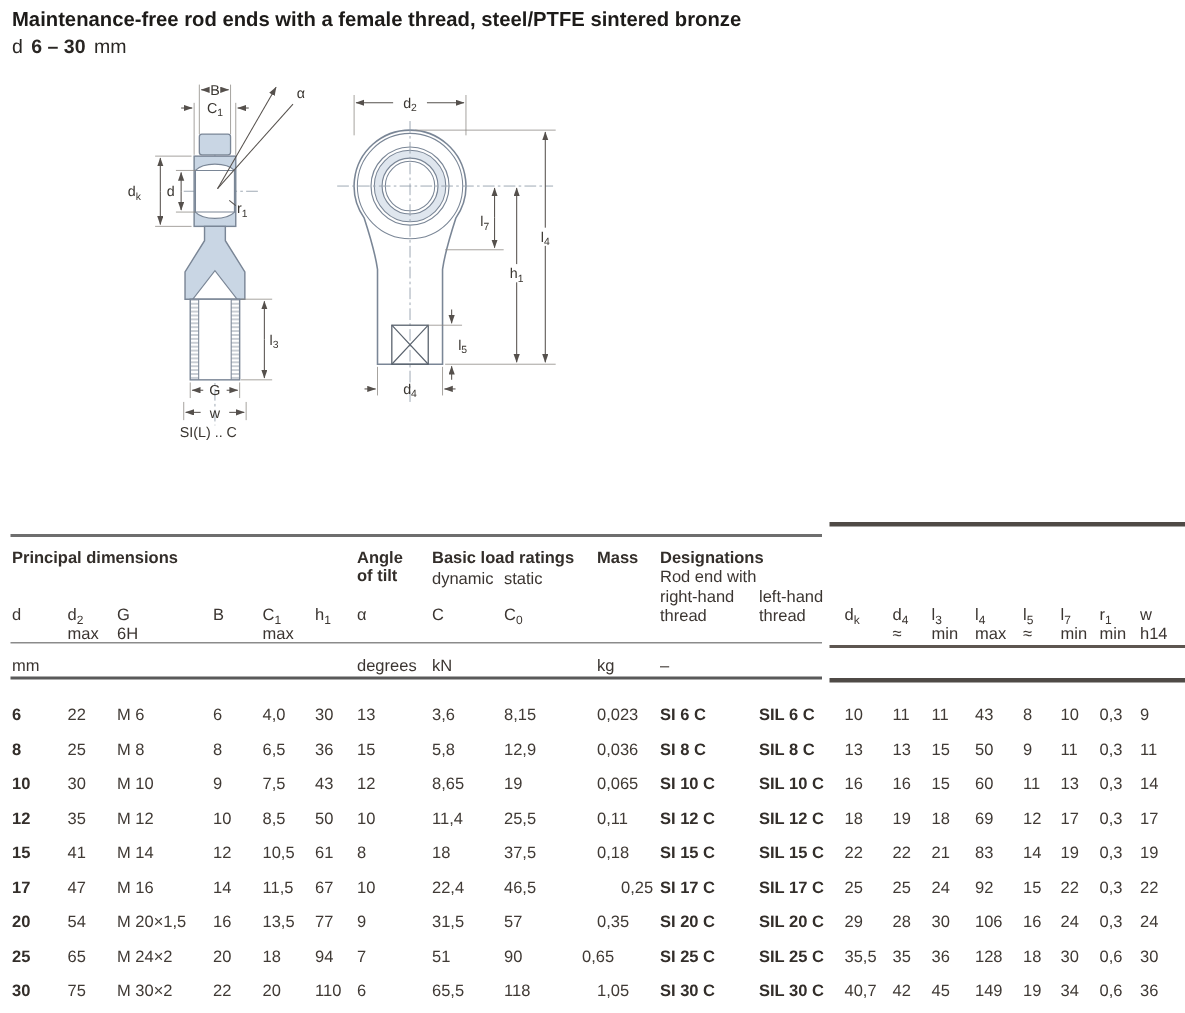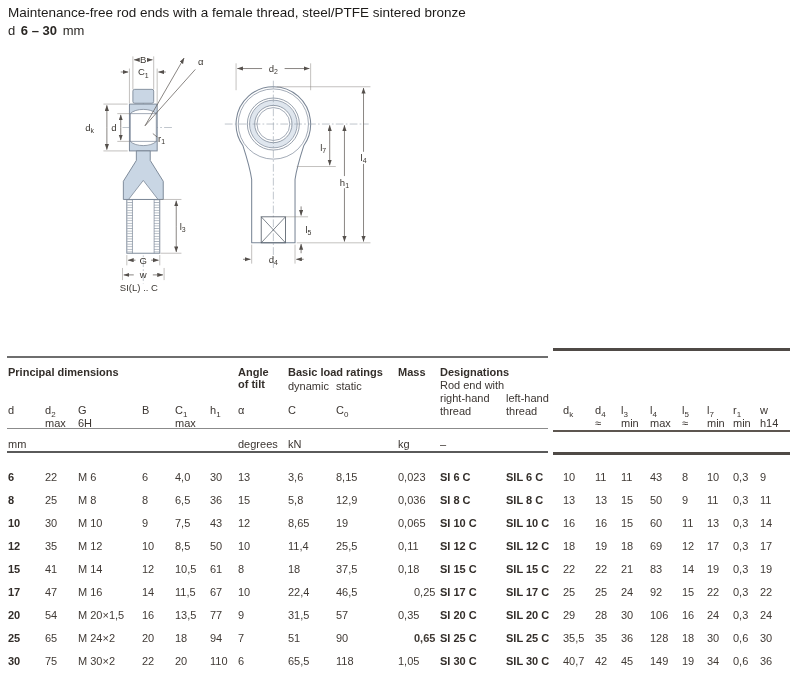--- a/index.html
+++ b/index.html
@@ -1,21 +1,21 @@
 <!DOCTYPE html>
 <html><head>
 <meta charset="utf-8">
 <style>
   html,body{margin:0;padding:0;}
   body{
     position:relative;width:790px;height:675px;background:#fff;overflow:hidden;
     font-family:"Liberation Sans","DejaVu Sans",sans-serif;color:#3b3531;
   }
   .abs{position:absolute;white-space:nowrap;}
-  .title{left:8px;top:5px;font-size:13.5px;font-weight:normal;color:#1d1b19;}
+  .title{left:8px;top:5px;font-size:13.5px;font-weight:bold;color:#1d1b19;}
   .subtitle{left:8px;top:23px;font-size:13px;color:#2a2724;}
   .subtitle b{margin:0 2px;}
   .grp{font-size:11px;font-weight:bold;color:#332e2a;}
   .sub1{font-size:11px;color:#3b3531;}
   .sym{position:absolute;font-size:11px;white-space:nowrap;color:#3b3531;}
   .sym.q{font-size:11px;}
   .sym sub{font-size:8px;}
   .cell{position:absolute;font-size:11px;white-space:nowrap;color:#403a35;}
   .cell.b{font-weight:bold;color:#332e2a;}
   .unit{font-size:11px;color:#3b3531;}
@@ -368,21 +368,21 @@
     <div class="cell" style="left: 760px; top: 609px;">24</div>
     <div class="cell b" style="left: 8px; top: 632px;">25</div>
     <div class="cell" style="left: 45px; top: 632px;">65</div>
     <div class="cell" style="left: 78px; top: 632px;">M 24×2</div>
     <div class="cell" style="left: 142px; top: 632px;">20</div>
     <div class="cell" style="left: 175px; top: 632px;">18</div>
     <div class="cell" style="left: 210px; top: 632px;">94</div>
     <div class="cell" style="left: 238px; top: 632px;">7</div>
     <div class="cell" style="left: 288px; top: 632px;">51</div>
     <div class="cell" style="left: 336px; top: 632px;">90</div>
-    <div class="cell" style="left: 414px; top: 632px; font-weight: bold;">0,65</div>
+    <div class="cell" style="left: 388px; top: 632px;">0,65</div>
     <div class="cell b" style="left: 440px; top: 632px;">SI 25 C</div>
     <div class="cell b" style="left: 506px; top: 632px;">SIL 25 C</div>
     <div class="cell" style="left: 563px; top: 632px;">35,5</div>
     <div class="cell" style="left: 595px; top: 632px;">35</div>
     <div class="cell" style="left: 621px; top: 632px;">36</div>
     <div class="cell" style="left: 650px; top: 632px;">128</div>
     <div class="cell" style="left: 682px; top: 632px;">18</div>
     <div class="cell" style="left: 707px; top: 632px;">30</div>
     <div class="cell" style="left: 733px; top: 632px;">0,6</div>
     <div class="cell" style="left: 760px; top: 632px;">30</div>

